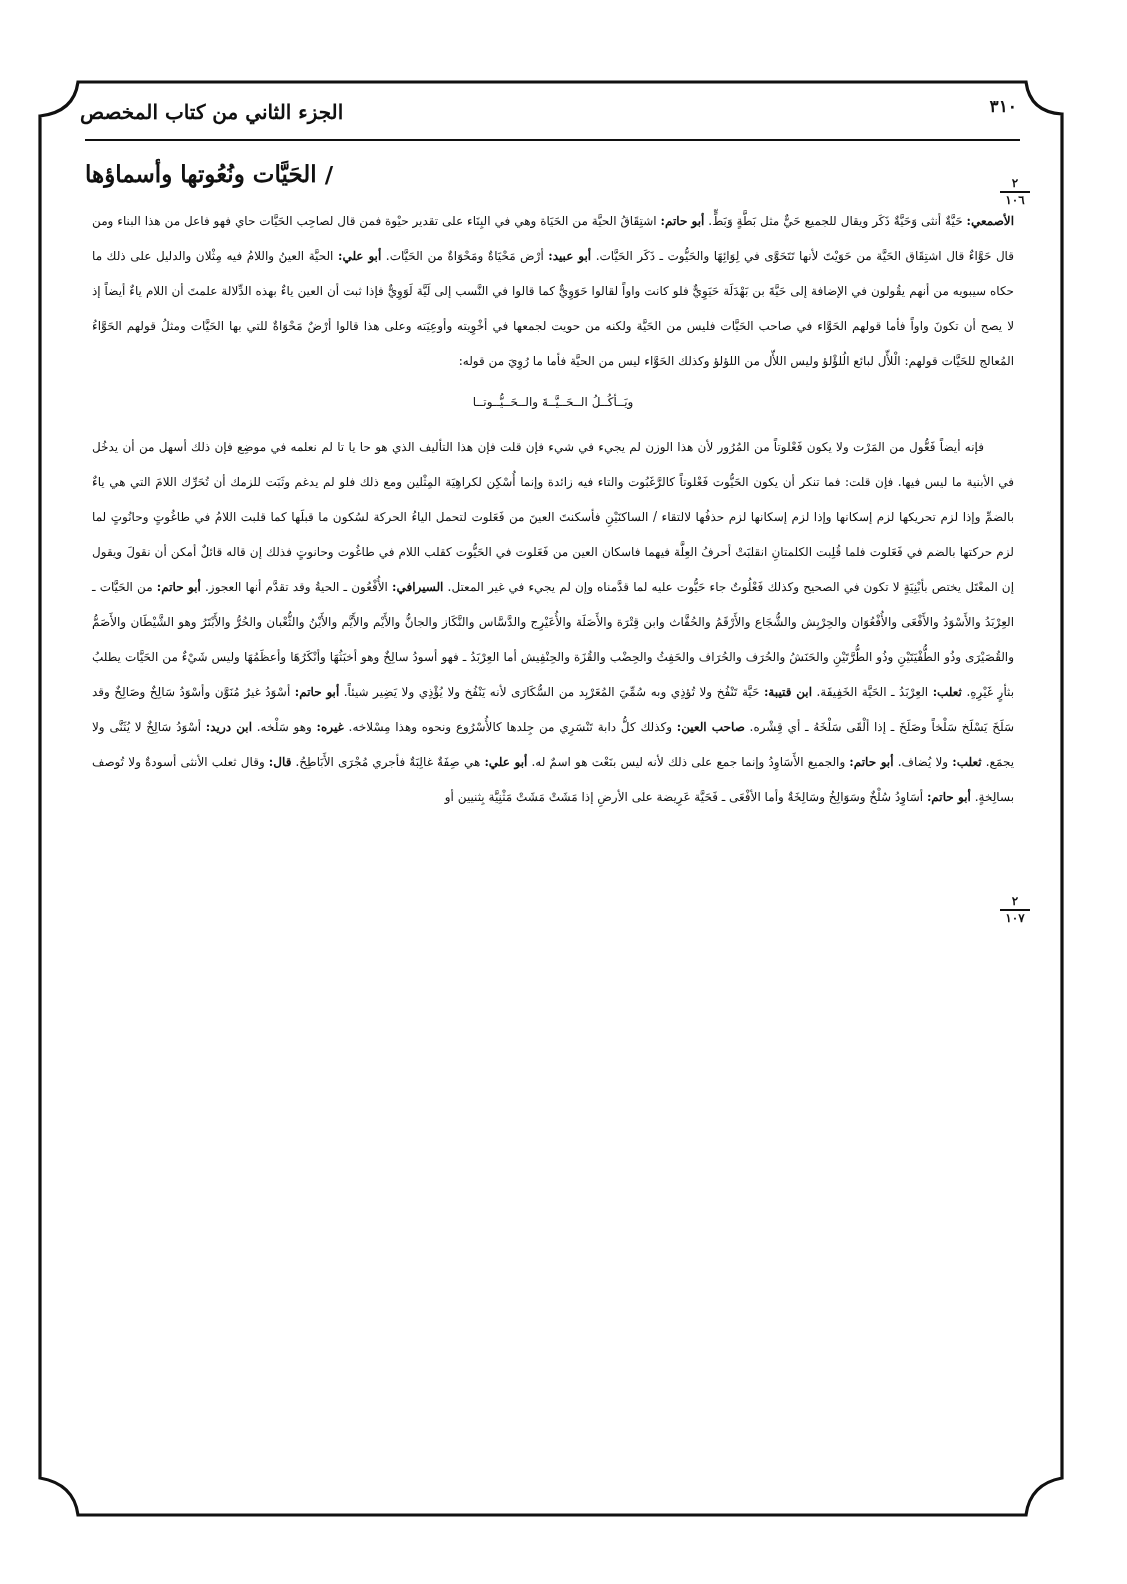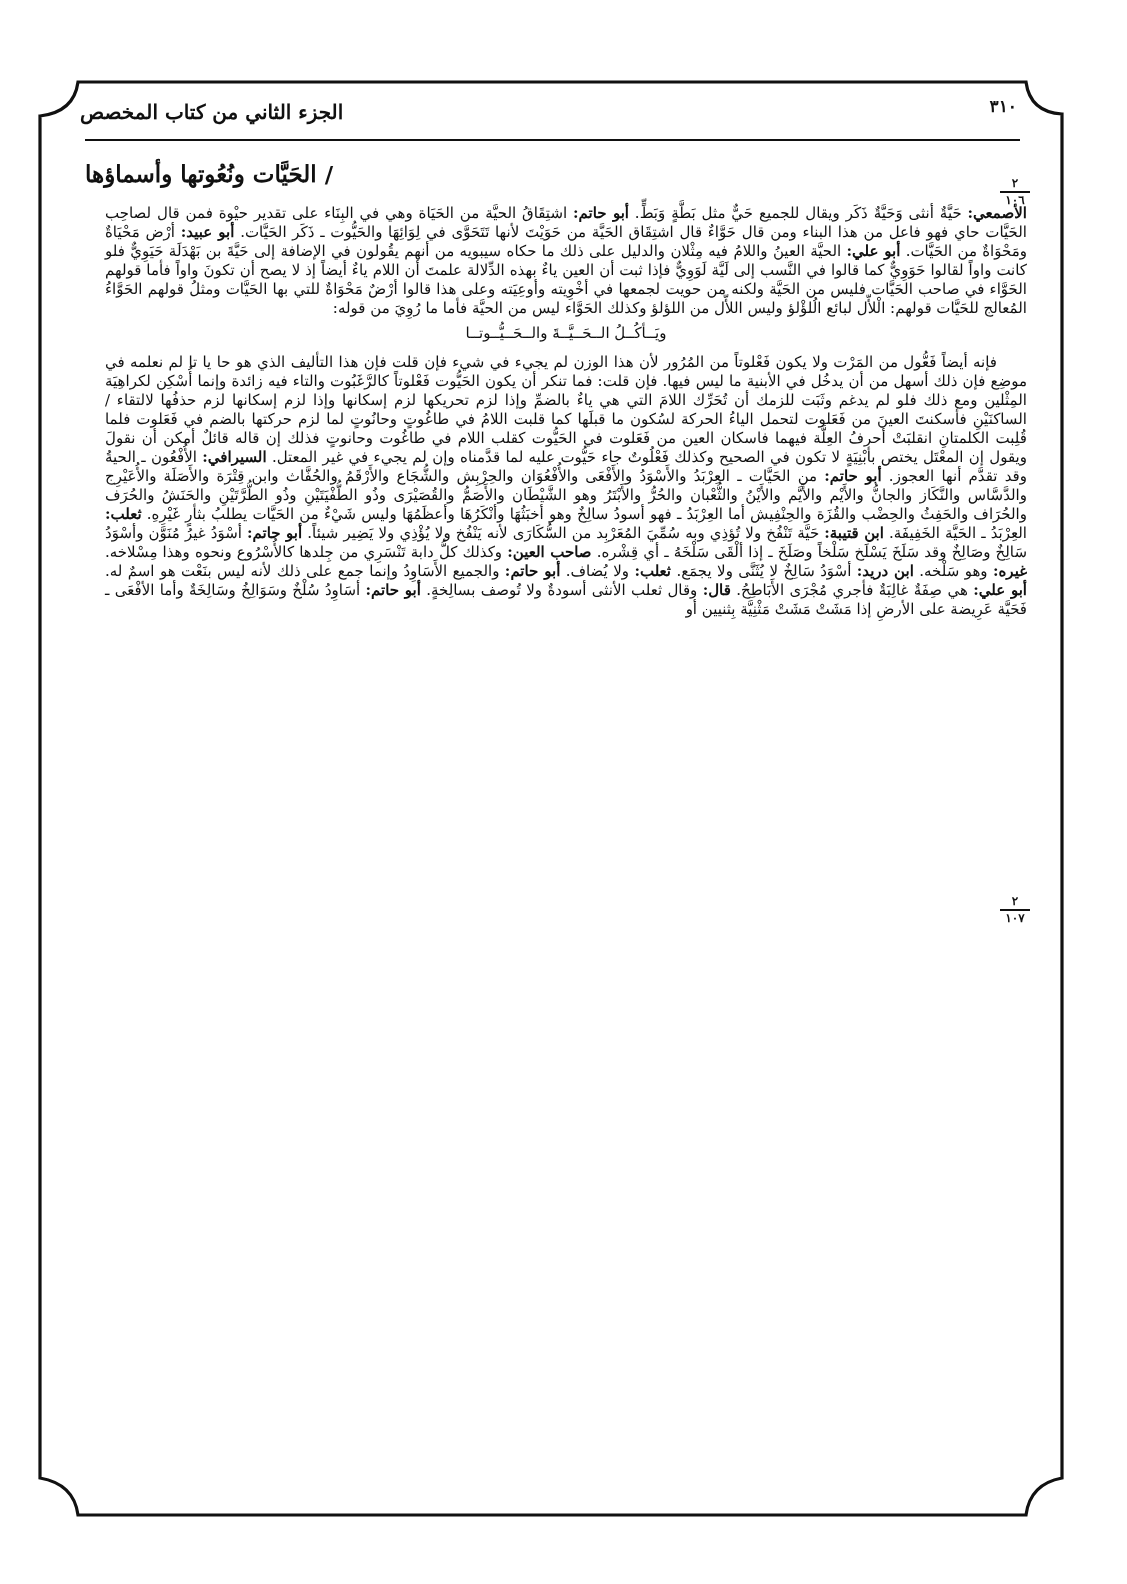--- a/index.html
+++ b/index.html
@@ -10,21 +10,21 @@
                    direction: rtl; text-align: center; }
   .page-num { position: absolute; top: 96px; right: 110px; font-size: 17px; font-weight: bold; direction: rtl; }
   .header-rule { position: absolute; top: 139px; left: 85px; width: 935px; height: 2px; background: #111; }
   .chapter-title { position: absolute; top: 160px; left: 85px; width: 935px; text-align: left;
                    font-size: 23px; font-weight: bold; direction: rtl; }
   .margin-note { position: absolute; right: 97px; width: 30px; text-align: center; font-size: 12px;
                  font-weight: bold; line-height: 13px; direction: rtl; }
   .margin-note .num { display: block; border-bottom: 2px solid #111; padding-bottom: 1px; }
   .margin-note .den { display: block; padding-top: 1px; }
   .body-text { position: absolute; top: 204px; left: 92px; width: 922px; direction: rtl;
-               font-size: 15px; line-height: 19px; text-align: justify; text-align-last: right; margin-left: 13px; }
+               font-size: 12px; line-height: 35px; text-align: justify; text-align-last: right; }
   .body-text p { margin: 0; }
   .body-text .indent { text-indent: 30px; }
   .verse { text-align: right; text-align-last: center !important; letter-spacing: 2px;
            margin: 6px 0 10px 0 !important; }
   .speaker { font-weight: bold; }
 </style>
 </head>
 <body>
 
 <svg class="frame-svg" viewBox="0 0 1127 1584" xmlns="http://www.w3.org/2000/svg">

